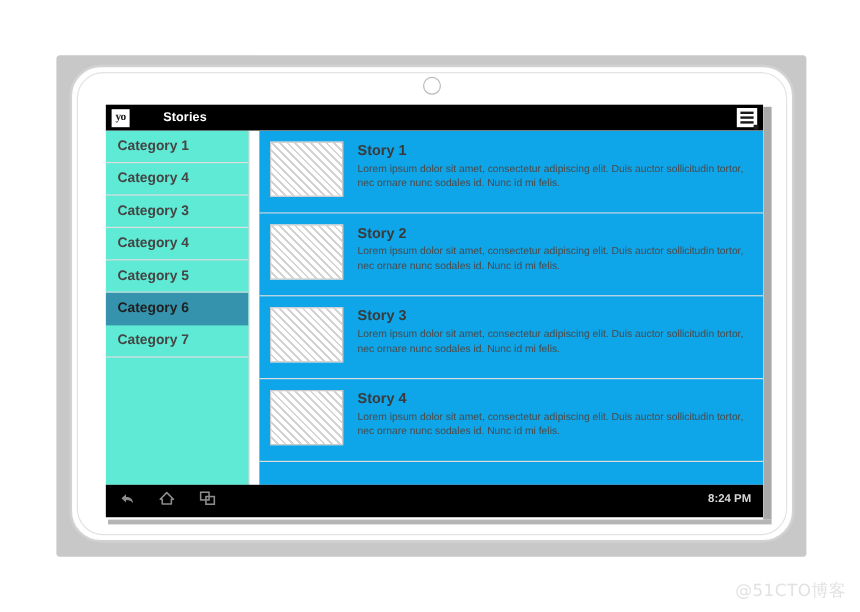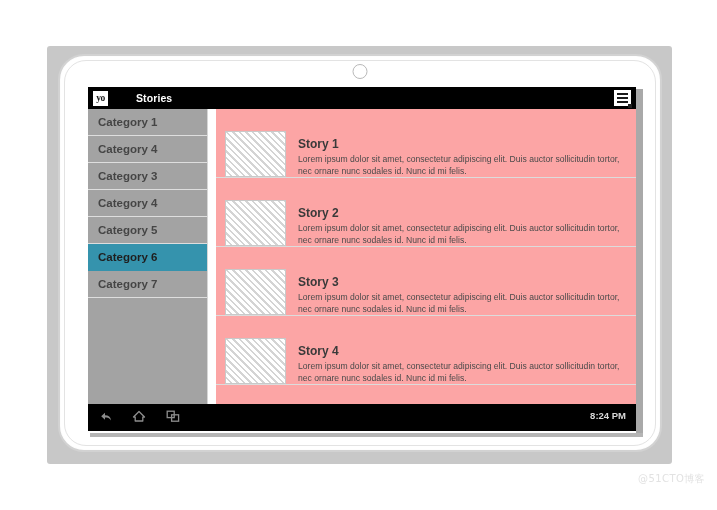--- a/index.html
+++ b/index.html
@@ -154,21 +154,21 @@
     position: relative;
     display: flex;
     height: 295px;
     background: #ffffff;
   }
 
   
   .sidebar {
     width: 120px;
     flex: 0 0 120px;
-    background: #a3a3a3;
+    background: #5eead4;
     border-right: 1px solid #d6d6d6;
     overflow: hidden;
   }
   .cat {
     height: 27px;
     line-height: 27px;
     padding-left: 10px;
     font-size: 11.5px;
     font-weight: 700;
     color: #454545;
@@ -189,24 +189,24 @@
   
   .list {
     flex: 1 1 auto;
     position: relative;
     background: #ffffff;
     overflow: hidden;
   }
   .story {
     height: 69px;
     display: flex;
-    align-items: flex-end;
+    align-items: flex-start;
     padding: 9px 16px 0 9px;
     border-bottom: 1px solid #dcdcdc;
-    background: #fca5a5;
+    background: #0ea5e9;
   }
   .thumb {
     width: 61px;
     height: 46px;
     flex: 0 0 61px;
     border: 1px solid #c9c9c9;
     background-color: #ffffff;
     background-image: repeating-linear-gradient(
       45deg,
       #ffffff 0px, #ffffff 3px,
@@ -258,22 +258,22 @@
     line-height: 24px;
     color: #d8d8d8;
     font-size: 9.5px;
     font-weight: 700;
   }
 
   
   .watermark {
     position: absolute;
     right: 12px;
-    bottom: 24px;
-    font-size: 10px;
+    bottom: 8px;
+    font-size: 14px;
     color: #e2e2e2;
     letter-spacing: 0.4px;
     font-family: "DejaVu Sans", sans-serif;
   }
 </style>
 </head>
 <body>
 
 <div id="root">
 

